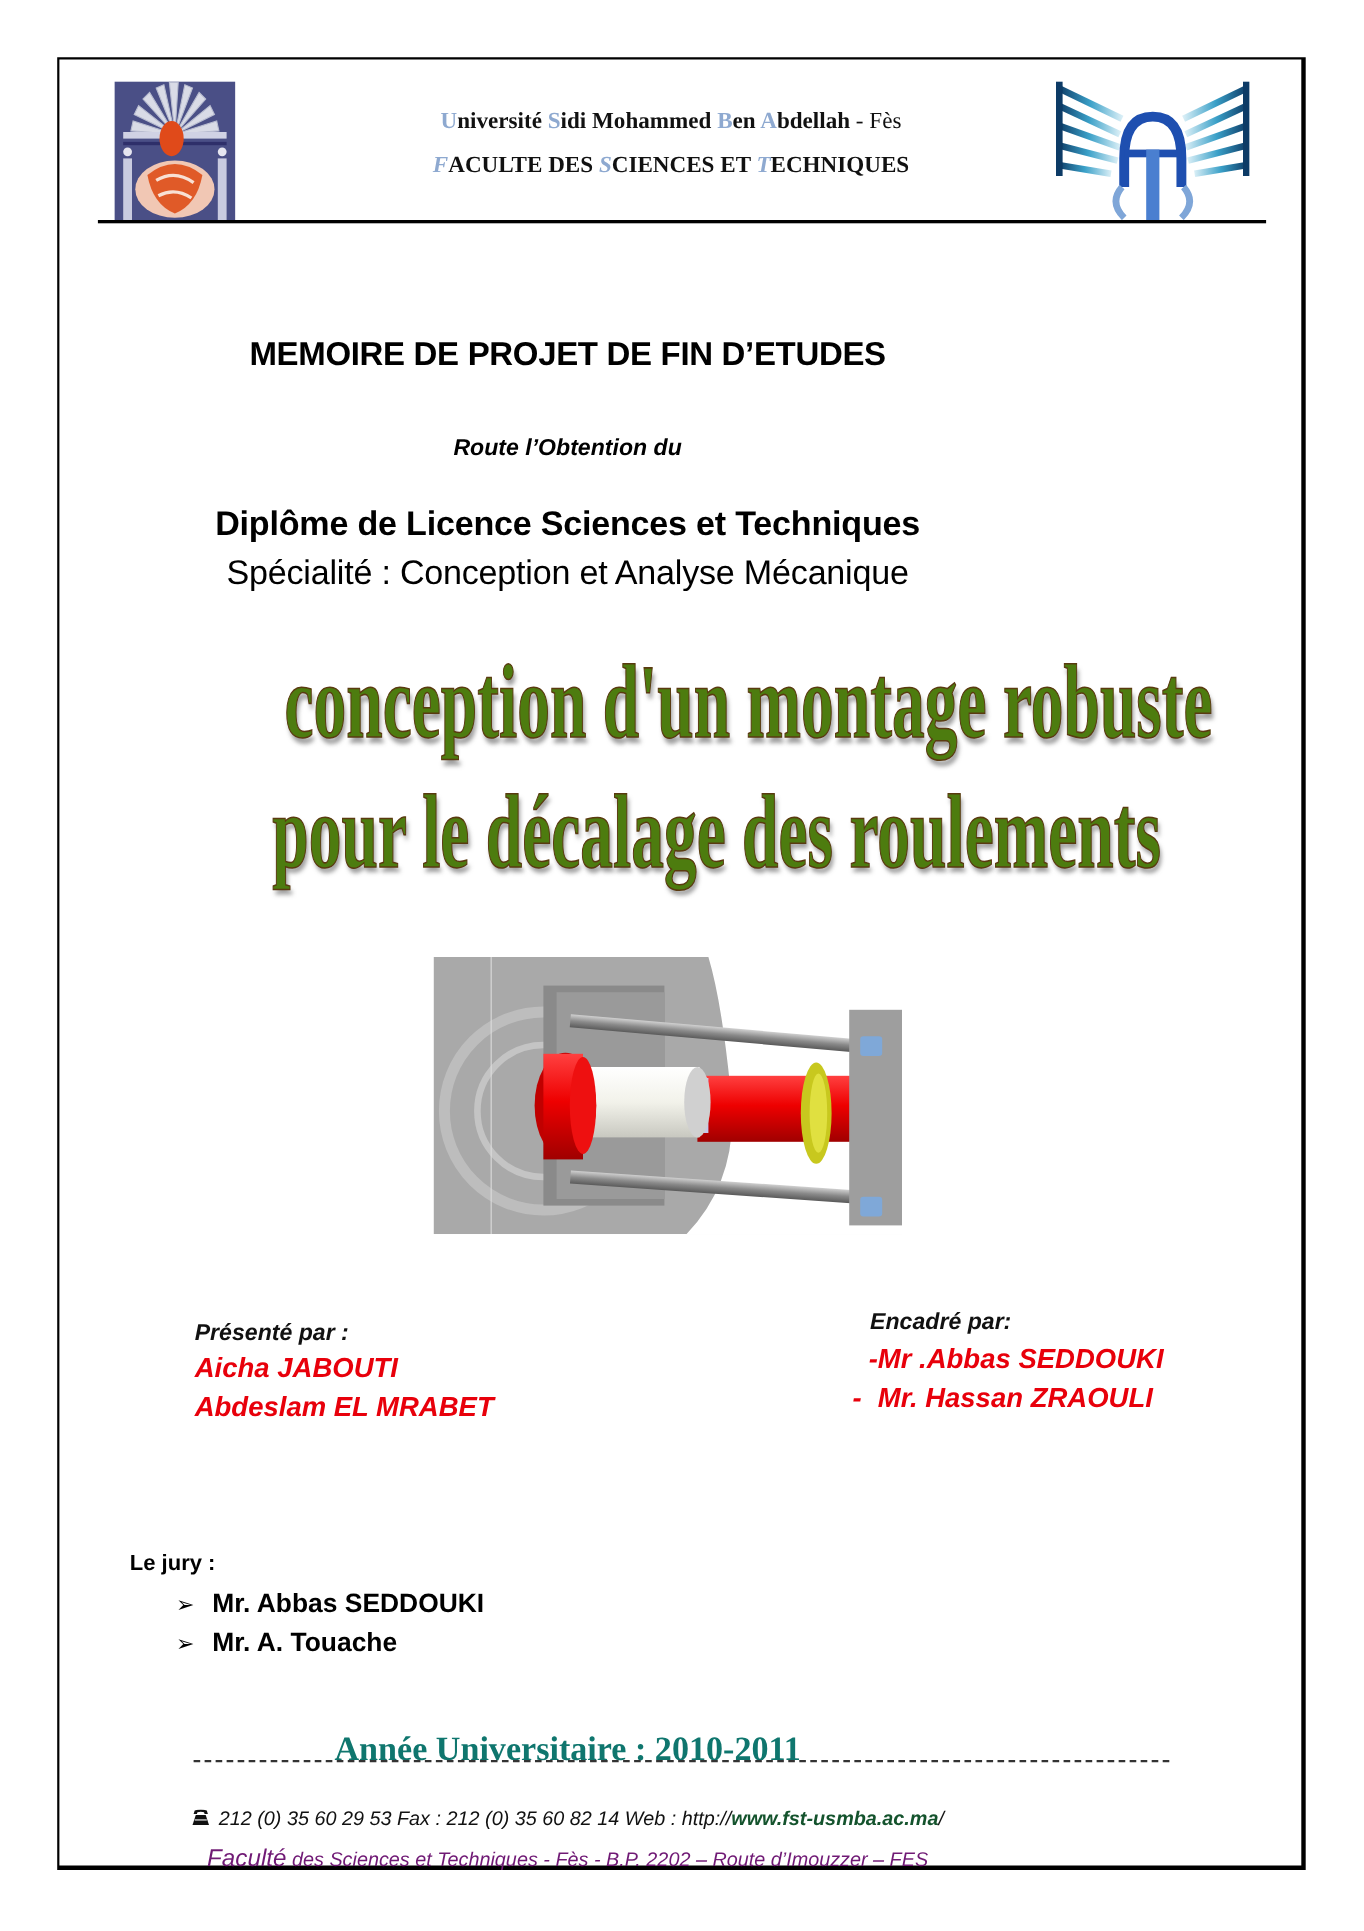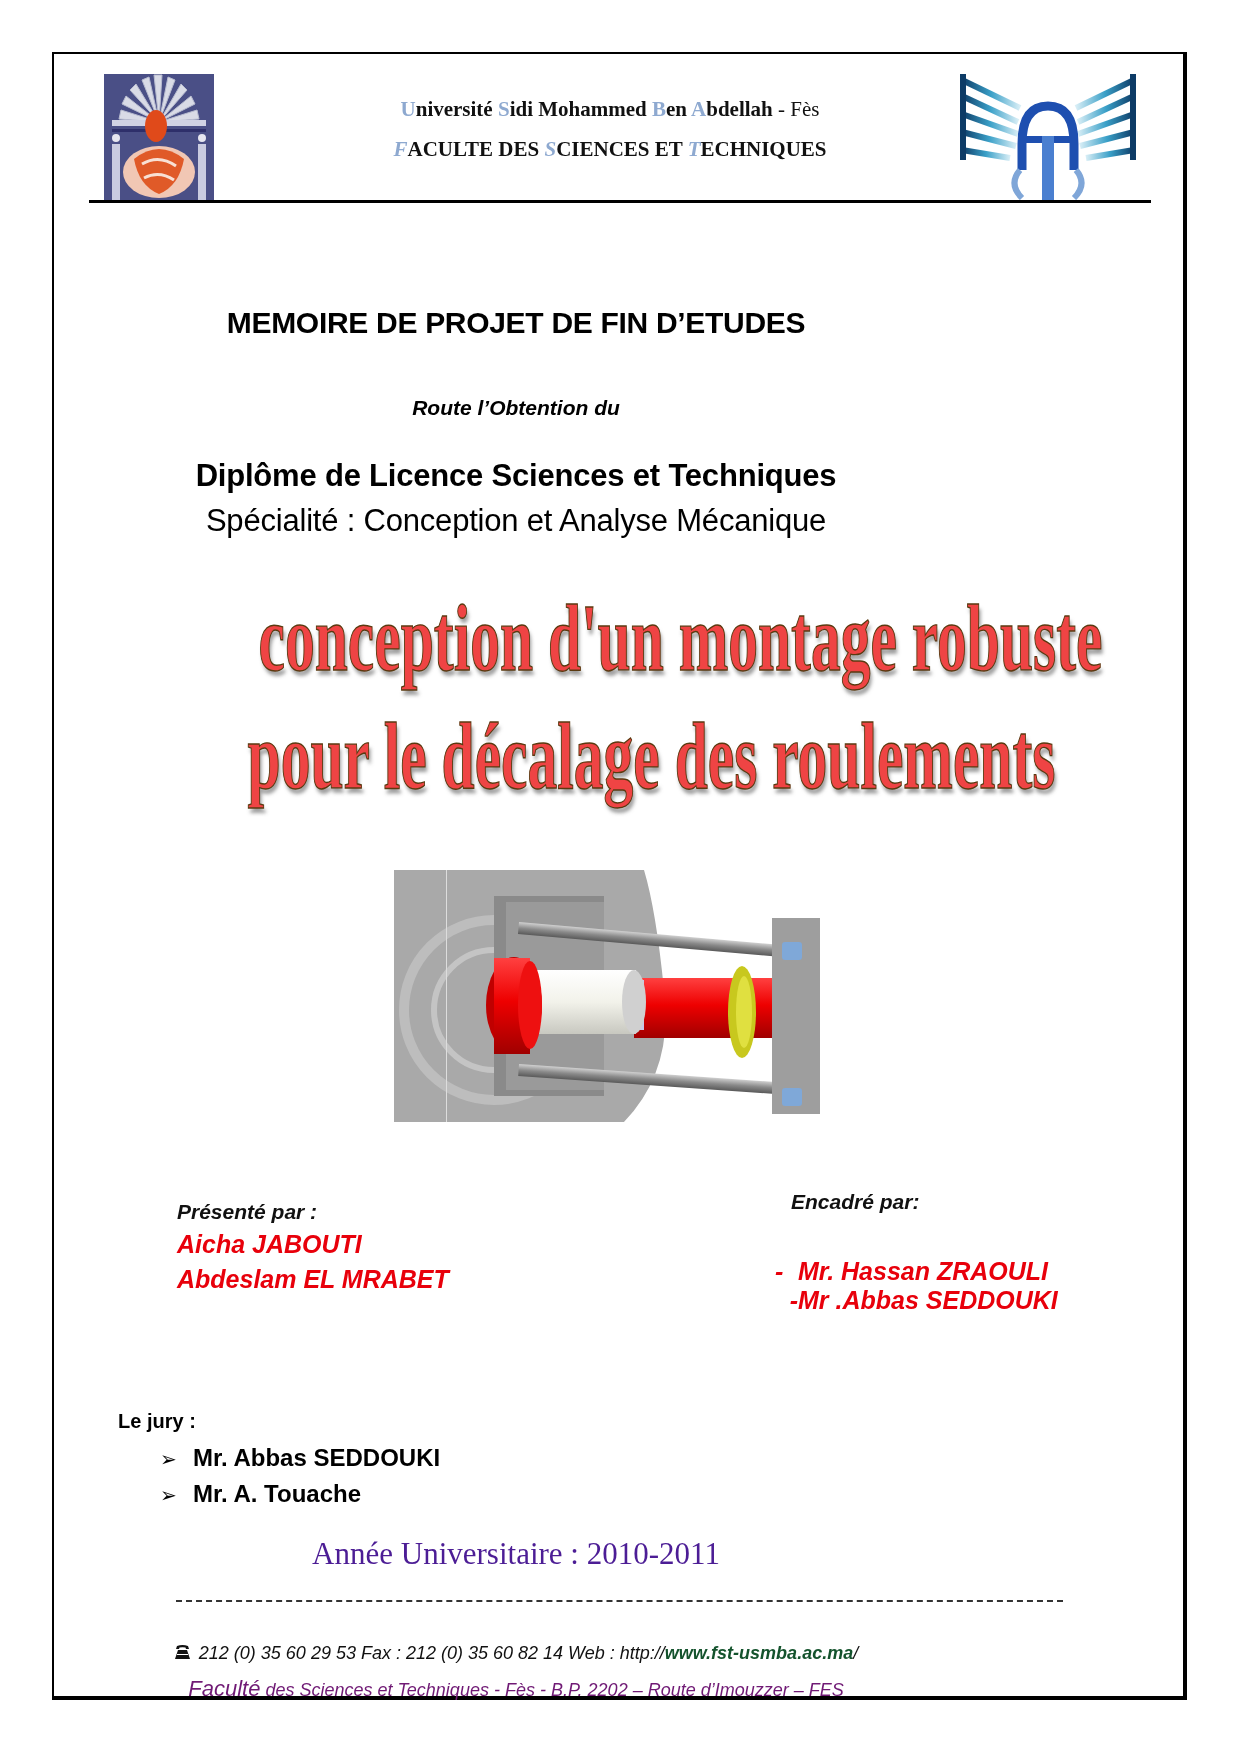--- a/index.html
+++ b/index.html
@@ -26,50 +26,50 @@
   .normal-w { font-weight: normal; }
 
   
   .center-text { left: 0; width: 1032px; text-align: center; }
   .memoire { top: 306px; font-size: 30px; font-weight: bold; letter-spacing: -0.3px; }
   .obtention { top: 396px; font-size: 21px; font-weight: bold; font-style: italic; }
   .diplome { top: 458px; font-size: 31px; font-weight: bold; letter-spacing: -0.2px; }
   .specialite { top: 503px; font-size: 31px; font-weight: normal; letter-spacing: -0.2px; }
 
   .big-title { left: 0; width: 1240px; text-align: center; font-family: "Liberation Serif", serif;
-               font-weight: bold; color: #ef4444; font-size: 96px; line-height: 1;
+               font-weight: bold; color: #4d7c0f; font-size: 96px; line-height: 1;
                -webkit-text-stroke: 1.4px #5a3a10;
                text-shadow: 3px 5px 5px rgba(80,80,80,0.55); }
   .big-title span { display: inline-block; transform: scaleX(0.62); transform-origin: center; white-space: nowrap; }
   .big-title.t1 { top: 590px; }
   .big-title.t2 { top: 708px; }
 
   
   .cad { left: 394px; top: 870px; width: 426px; height: 252px; overflow: hidden; background: #fff; }
 
   
   .label-it { font-size: 21px; font-weight: bold; font-style: italic; color: #111; }
   .red-name { font-size: 25px; font-weight: bold; font-style: italic; color: #e8000b; }
   .presente-label { left: 177px; top: 1200px; }
   .author1 { left: 177px; top: 1230px; }
   .author2 { left: 177px; top: 1265px; }
   .encadre-label { left: 775px; top: 1190px; margin-left: 16px; }
-  .sup1 { left: 775px; top: 1286px; text-align: right; }
+  .sup1 { left: 775px; top: 1222px; text-align: right; }
   .sup2 { left: 775px; top: 1257px; }
   .dash { display: inline-block; width: 23px; }
 
   
   .jury-label { left: 118px; top: 1410px; font-size: 20px; font-weight: bold; }
   .jury-item { left: 160px; font-size: 24px; font-weight: bold; }
   .jury-item.j1 { top: 1444px; }
   .jury-item.j2 { top: 1480px; }
   .arrow { display: inline-block; width: 33px; font-size: 20px; }
 
   
-  .annee { top: 1536px; font-family: "Liberation Serif", serif; font-weight: normal; font-size: 31px; color: #4c1d95; }
+  .annee { top: 1572px; font-family: "Liberation Serif", serif; font-weight: bold; font-size: 31px; color: #0f766e; }
   .dashed-rule { left: 176px; top: 1600px; width: 887px; height: 0; border-top: 2px dashed #333; }
   .addr { top: 1676px; font-size: 18px; font-style: italic; color: #701a75; }
   .addr .big { font-size: 22px; }
   .contact { top: 1643px; font-size: 18px; font-style: italic; color: #111; }
   .link { color: #14532d; font-weight: bold; font-style: italic; }
   .phone-icon { display: inline-block; width: 17px; height: 15px; vertical-align: -1px; margin-right: 8px; }
 </style>
 </head>
 <body>
 

